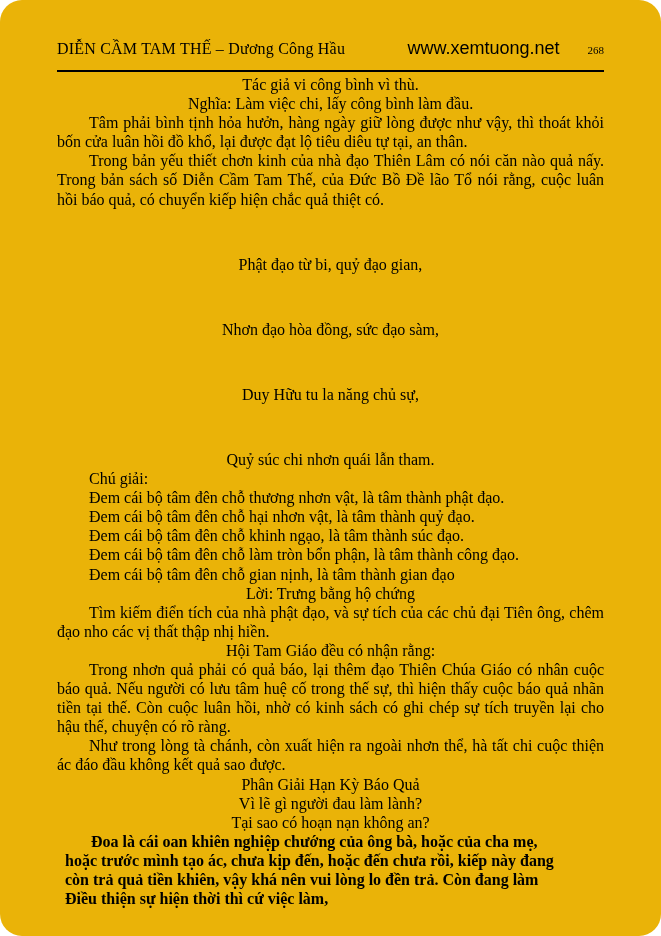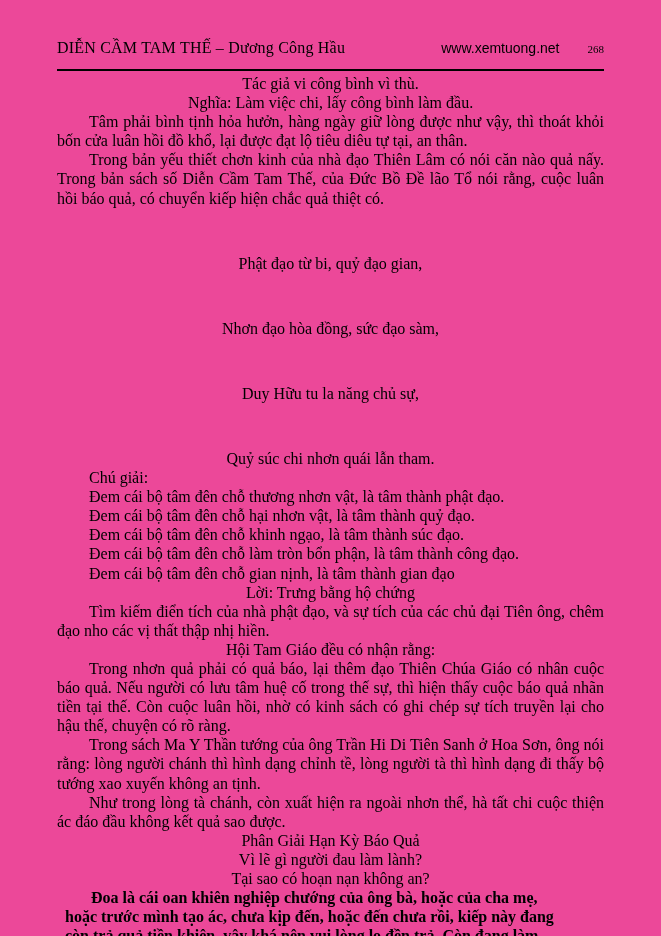--- a/index.html
+++ b/index.html
@@ -1,42 +1,43 @@
 <!DOCTYPE html>
 <html><head>
 <meta charset="utf-8">
 <style>
   * { margin: 0; padding: 0; box-sizing: border-box; }
   html, body { background: #ffffff; }
   .page {
     position: relative;
     width: 661px;
     height: 936px;
-    background: #ec4899;
+    background: #eab308;
     color: #000000;
     font-family: "Liberation Serif", serif;
     overflow: hidden;
+    border-radius: 22px;
   }
   .page-header {
     margin: 0 57px;
     padding-top: 38px;
     padding-bottom: 10px;
     border-bottom: 2px solid #000000;
     display: flex;
     justify-content: space-between;
     align-items: baseline;
     font-size: 16px;
     line-height: 20px;
     white-space: nowrap;
   }
   .header-title { letter-spacing: 0.2px; }
   .header-right { display: flex; align-items: baseline; }
   .header-site {
     font-family: "Liberation Sans", sans-serif;
-    font-size: 14px;
+    font-size: 18px;
   }
   .header-page-num {
     margin-left: 28px;
     font-size: 11px;
   }
   .page-body {
     margin: 3px 57px 0;
     font-size: 16px;
     line-height: 19.1px;
   }
@@ -75,20 +76,19 @@
       <p class="blk para">Chú giải:</p>
       <p class="blk para">Đem cái bộ tâm đên chỗ thương nhơn vật, là tâm thành phật đạo.</p>
       <p class="blk para">Đem cái bộ tâm đên chỗ hại nhơn vật, là tâm thành quỷ đạo.</p>
       <p class="blk para">Đem cái bộ tâm đên chỗ khinh ngạo, là tâm thành súc đạo.</p>
       <p class="blk para">Đem cái bộ tâm đên chỗ làm tròn bổn phận, là tâm thành công đạo.</p>
       <p class="blk para">Đem cái bộ tâm đên chỗ gian nịnh, là tâm thành gian đạo</p>
       <p class="blk heading">Lời: Trưng bằng hộ chứng</p>
       <p class="blk para">Tìm kiếm điển tích của nhà phật đạo, và sự tích của các chủ đại Tiên ông, chêm đạo nho các vị thất thập nhị hiền.</p>
       <p class="blk heading">Hội Tam Giáo đều có nhận rằng:</p>
       <p class="blk para">Trong nhơn quả phải có quả báo, lại thêm đạo Thiên Chúa Giáo có nhân cuộc báo quả. Nếu người có lưu tâm huệ cố trong thế sự, thì hiện thấy cuộc báo quả nhãn tiền tại thế. Còn cuộc luân hồi, nhờ có kinh sách có ghi chép sự tích truyền lại cho hậu thế, chuyện có rõ ràng.</p>
-      <p class="blk para">Trong sách Ma Y Thần tướng của ông Trần Hi Di Tiên Sanh ở Hoa Sơn, ông nói rằng: lòng người chánh thì hình dạng chỉnh tề, lòng người tà thì hình dạng đi thấy bộ tướng xao xuyến không an tịnh.</p>
       <p class="blk para">Như trong lòng tà chánh, còn xuất hiện ra ngoài nhơn thể, hà tất chi cuộc thiện ác đáo đầu không kết quả sao được.</p>
       <p class="blk heading">Phân Giải Hạn Kỳ Báo Quả</p>
       <p class="blk heading">Vì lẽ gì người đau làm lành?</p>
       <p class="blk heading">Tại sao có hoạn nạn không an?</p>
       <p class="blk ragged">Đoa là cái oan khiên nghiệp chướng của ông bà, hoặc của cha mẹ, hoặc trước mình tạo ác, chưa kịp đến, hoặc đến chưa rồi, kiếp này đang còn trả quả tiền khiên, vậy khá nên vui lòng lo đền trả. Còn đang làm Điều thiện sự hiện thời thì cứ việc làm,</p>
     </main>
 </div>
 
 </body></html>

